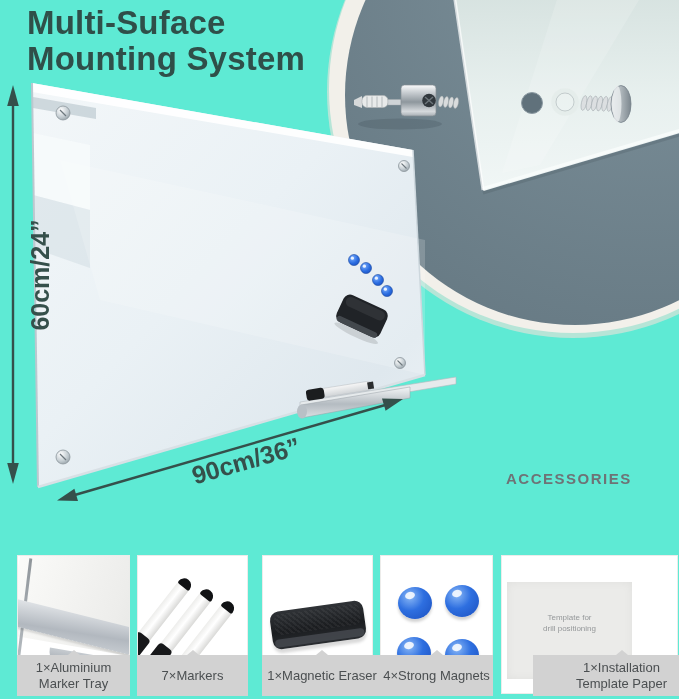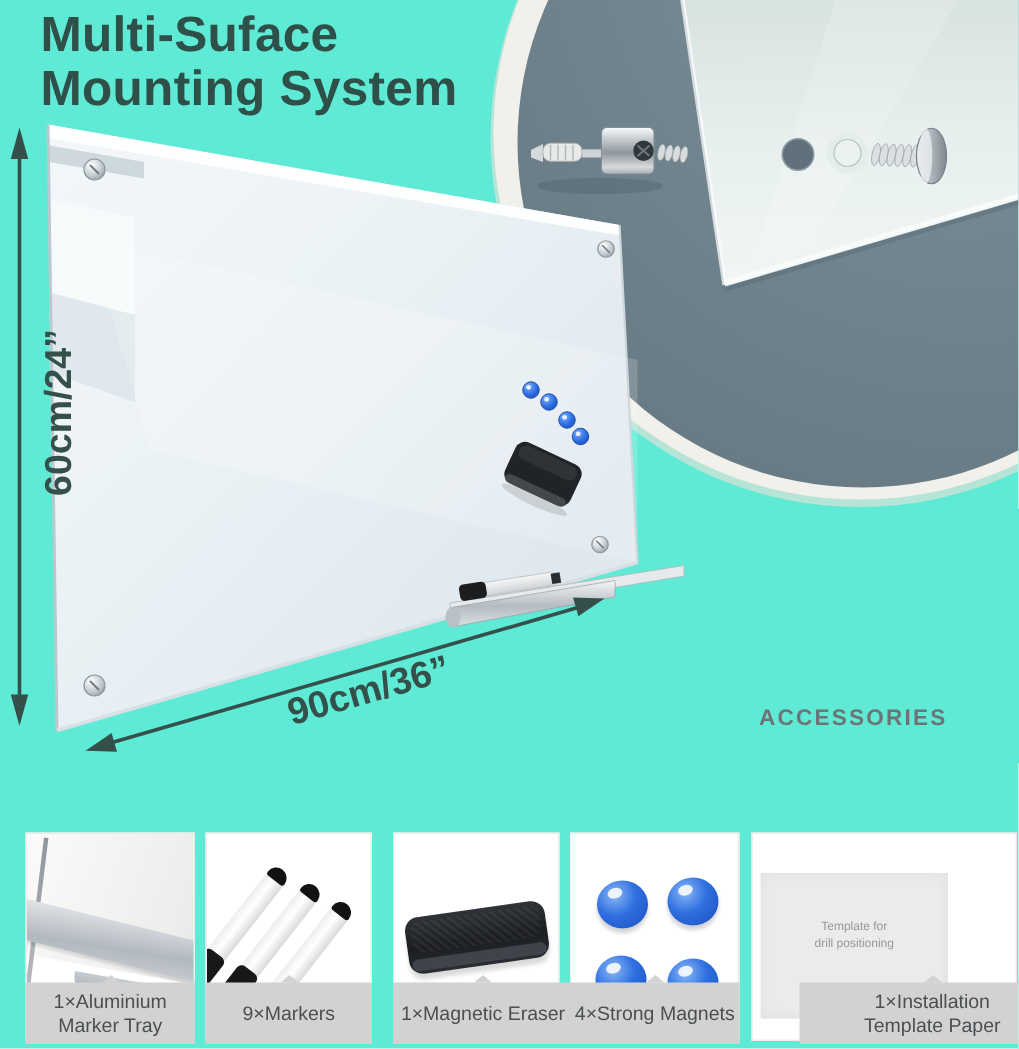--- a/index.html
+++ b/index.html
@@ -292,21 +292,21 @@
   </div>
 
   <div class="tile" style="left:137px;width:111px;">
     <div class="img" style="width:111px;height:139px;">
       <div class="marker-item" style="left:12px;top:16px;"></div>
       <div class="marker-item" style="left:34px;top:27px;"></div>
       <div class="marker-item" style="left:55px;top:39px;"></div>
     </div>
     <div class="label" style="width:111px;">
       <span class="notch"></span>
-      <span class="txt">9×Markers</span>
+      <span class="txt">7×Markers</span>
     </div>
   </div>
 
   <div class="tile" style="left:262px;width:111px;">
     <div class="img" style="width:111px;height:139px;">
       <div class="t3-eraser"></div>
     </div>
     <div class="label" style="width:120px;">
       <span class="notch"></span>
       <span class="txt">1×Magnetic Eraser</span>

